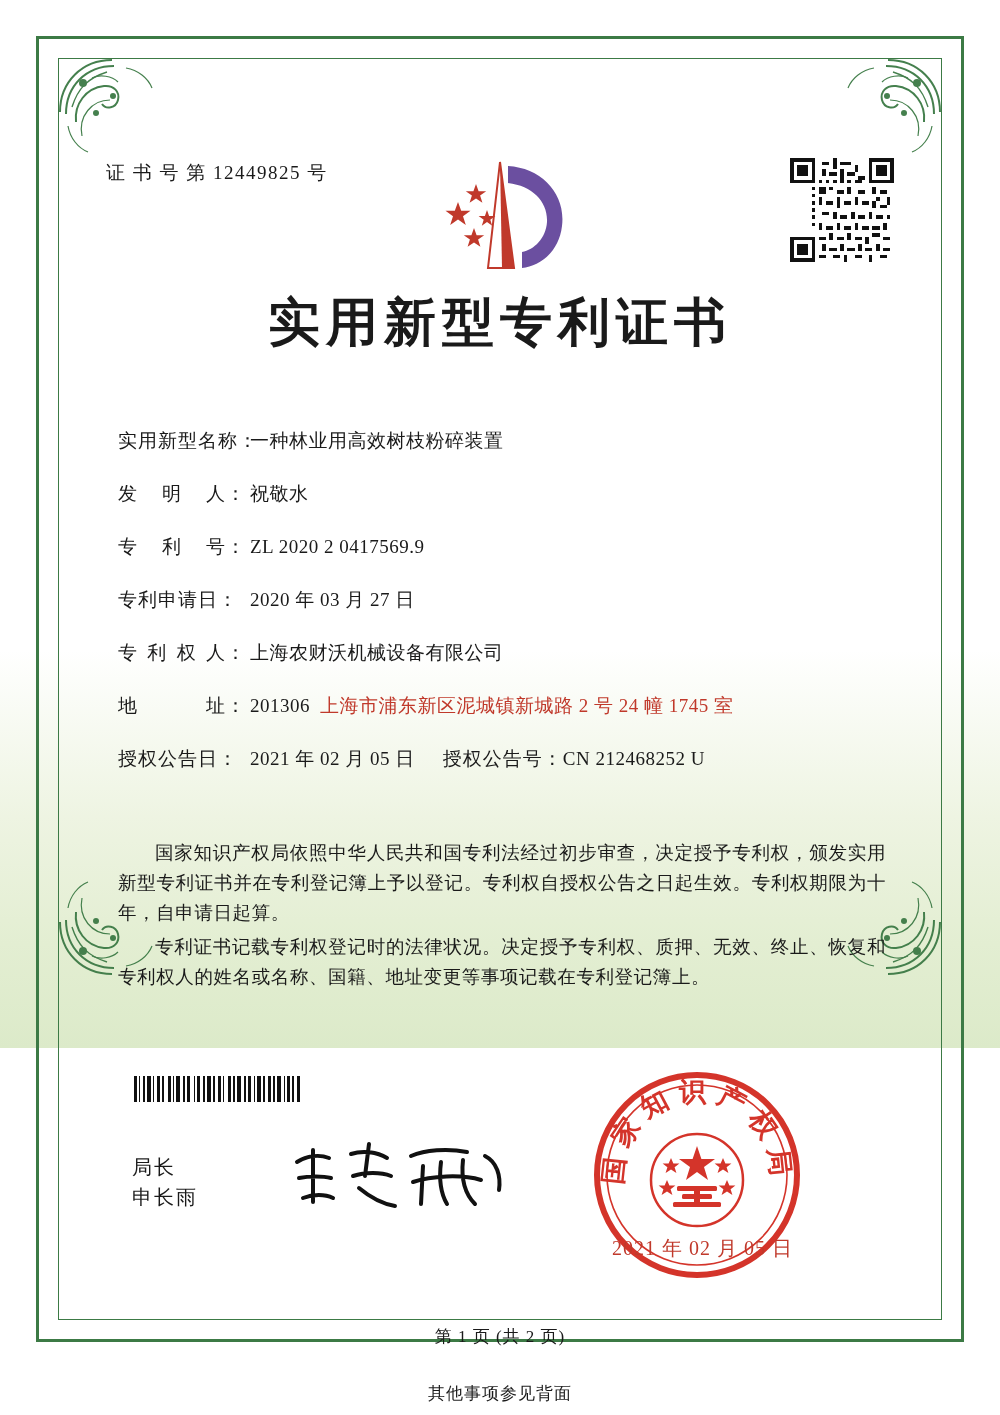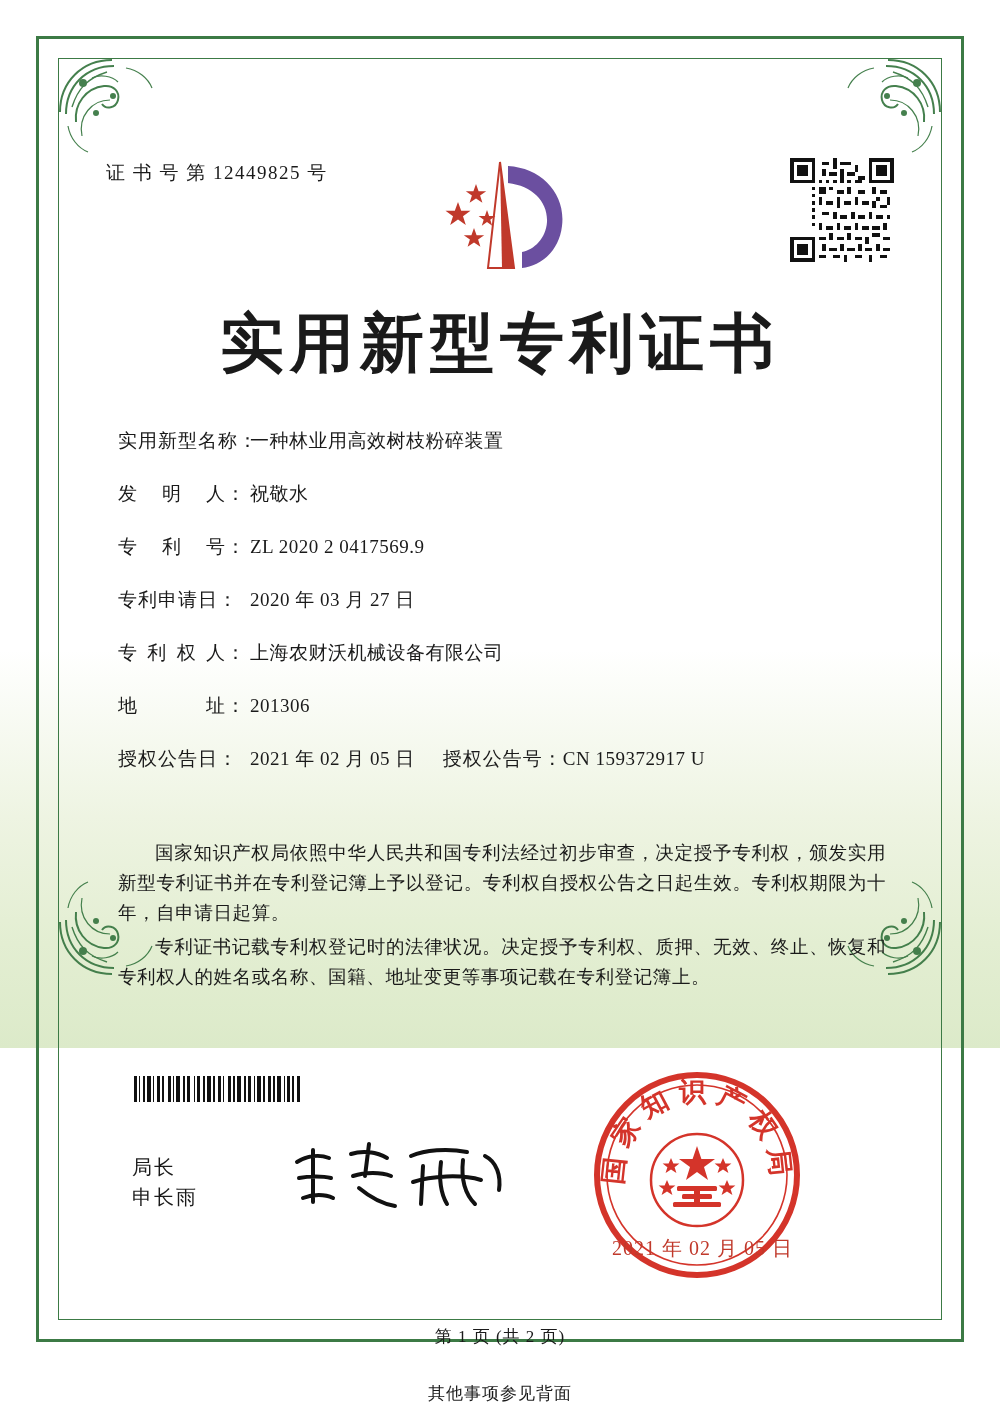--- a/index.html
+++ b/index.html
@@ -81,24 +81,24 @@
     top: 158px;
     width: 104px;
     height: 104px;
   }
   .qr svg { display:block; width:100%; height:100%; }
 
   
   .title {
     position: absolute;
     left: 0;
-    top: 300px;
+    top: 288px;
     width: 1000px;
     text-align: center;
-    font-size: 64px;
+    font-size: 52px;
     font-weight: bold;
     letter-spacing: 6px;
     font-family: "DejaVu Serif", "Liberation Serif", serif;
   }
 
   
   .fields {
     position: absolute;
     left: 118px;
     top: 428px;
@@ -475,27 +475,28 @@
       </div>
       <div class="field-value">上海农财沃机械设备有限公司</div>
     </div>
 
     <div class="field-row">
       <div class="field-label spaced">
         <span>地</span>
         <span>址：</span>
       </div>
       <div class="field-value">201306</div>
+      <div class="field-value red" style="margin-left:10px;">上海市浦东新区泥城镇新城路 2 号 24 幢 1745 室</div>
     </div>
 
     <div class="field-row double">
       <div class="field-label">授权公告日：</div>
       <div class="field-value">2021 年 02 月 05 日</div>
       <div class="field-second-label">授权公告号：</div>
-      <div class="field-value">CN 159372917 U</div>
+      <div class="field-value">CN 212468252 U</div>
     </div>
 
   </div>
 
   <div class="paragraphs">
     <p>国家知识产权局依照中华人民共和国专利法经过初步审查，决定授予专利权，颁发实用新型专利证书并在专利登记簿上予以登记。专利权自授权公告之日起生效。专利权期限为十年，自申请日起算。</p>
     <p>专利证书记载专利权登记时的法律状况。决定授予专利权、质押、无效、终止、恢复和专利权人的姓名或名称、国籍、地址变更等事项记载在专利登记簿上。</p>
   </div>
 
   <div class="barcode">

